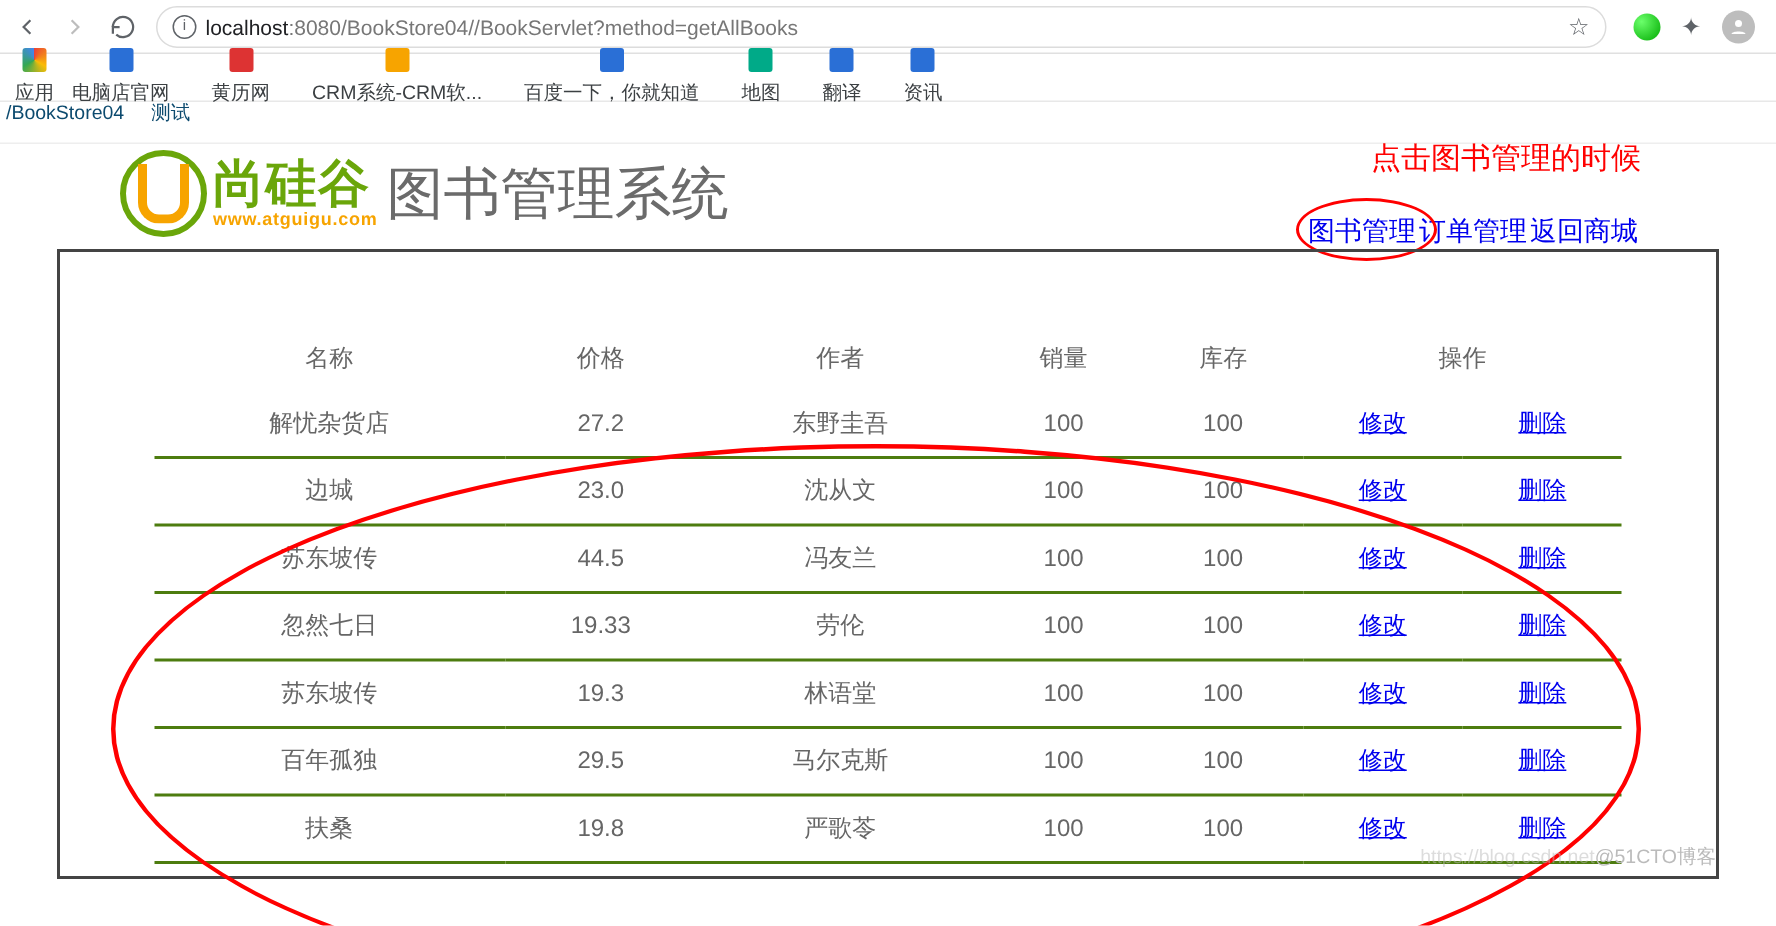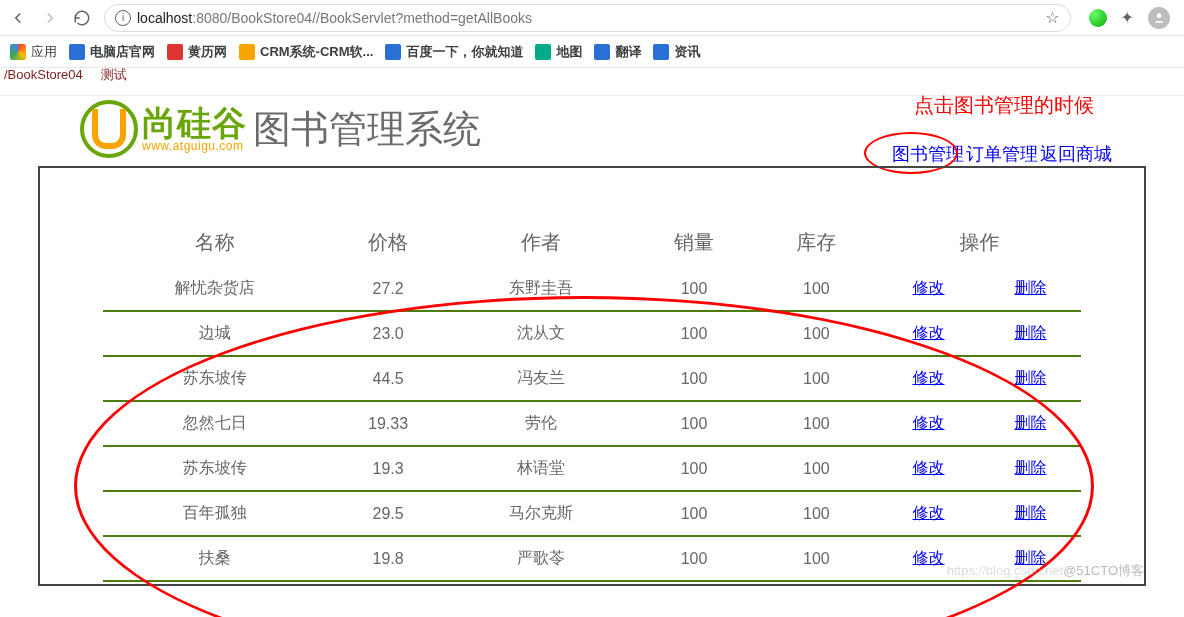--- a/index.html
+++ b/index.html
@@ -7,42 +7,42 @@
   
   .chrome-bar { height: 36px; display:flex; align-items:center; padding:0 8px; gap:12px; border-bottom:1px solid #e0e0e0; background:#fff; }
   .nav-icon { width:20px; height:20px; display:flex; align-items:center; justify-content:center; color:#5f6368; }
   .omnibox { flex:1; height:28px; border:1px solid #dcdcdc; border-radius:14px; display:flex; align-items:center; padding:0 38px 0 10px; gap:6px; color:#202124; font-size:14px; position:relative;}
   .omnibox .info { width:16px; height:16px; border:1px solid #5f6368; border-radius:50%; display:flex; align-items:center; justify-content:center; font-size:10px; color:#5f6368;}
   .omnibox .url b { color:#202124; font-weight:normal;}
   .omnibox .url span.grey { color:#777;}
   .omnibox .star { position:absolute; right:10px; color:#5f6368; font-size:16px;}
   .ext-icons { display:flex; align-items:center; gap:14px; padding:0 6px;}
   .bookmarks-bar { height:32px; display:flex; align-items:center; gap:12px; padding:0 10px; border-bottom:1px solid #e8e8e8; font-size:13px; color:#3c4043;}
-  .bm { display:flex; align-items:center; gap:5px; white-space:nowrap;}
+  .bm { display:flex; align-items:center; gap:5px; white-space:nowrap;flex-direction:column;}
   .bm .ico { width:16px; height:16px; border-radius:2px; display:inline-block;}
-  .page-tabs { height:28px; display:flex; align-items:center; gap:14px; padding:2px 0 16px 2px; font-size:13px; color:#7f1d1d; border-bottom:1px solid #eee;}
+  .page-tabs { height:28px; display:flex; align-items:center; gap:14px; padding:2px 0 16px 2px; font-size:13px; color:#0c4a6e; border-bottom:1px solid #eee;}
   .page-tabs .t { padding:2px 2px; }
   
   .page { position:relative; }
   .header { display:flex; align-items:center; padding:4px 0 8px 80px; position:relative; }
   .logo { display:flex; align-items:center; gap:4px; }
   .logo-u { width:58px; height:58px; border-radius:50%; border:4px solid #6aa60a; display:flex; align-items:center; justify-content:center; position:relative; background:#fff;}
   .logo-u::before{content:"";position:absolute;width:22px;height:34px;border:6px solid #f7a400;border-top:none;border-radius:0 0 14px 14px;}
   .logo-txt { display:flex; flex-direction:column; line-height:1;}
   .logo-cn { font-size:34px; font-weight:bold; color:#6aa60a; letter-spacing:1px;}
-  .logo-en { font-size:12px; color:#f7a400; font-weight:normal; letter-spacing:0.5px;}
+  .logo-en { font-size:12px; color:#f7a400; font-weight:bold; letter-spacing:0.5px;}
   .sys-title { font-size:38px; color:#6b6b6b; margin-left:6px; font-weight:400;}
   .annot { position:absolute; right:90px; top:-4px; color:#ff0000; font-size:20px; font-family:"SimSun";}
-  .nav-links { position:absolute; right:72px; top:46px; display:flex; gap:2px; font-size:18px;}
+  .nav-links { position:absolute; right:92px; top:46px; display:flex; gap:2px; font-size:18px;}
   .nav-links a { color:#0000ee; text-decoration:none; font-family:"SimSun"; }
   .ellipse1 { position:absolute; border:2px solid #ff0000; border-radius:50%; width:94px; height:42px; right:226px; top:36px;}
   .frame { margin:0 38px 0 38px; border:2px solid #444; height:420px; overflow-y:scroll; position:relative; padding:10px 20px 0 20px;}
   table { width:92%; margin:40px auto 0 auto; border-collapse:collapse; color:#666; font-size:16px;}
   th, td { text-align:center; padding:11px 4px; font-weight:normal; border-bottom:2px solid #4d7c0f;}
-  th { color:#666; font-size:20px; border-bottom:none;}
+  th { color:#666; font-size:16px; border-bottom:none;}
   td a { color:#0000ee; text-decoration:underline;}
   .ellipse2 { position:absolute; border:3px solid #ff0000; border-radius:50%; width:1020px; height:380px; left:74px; top:200px; pointer-events:none;}
   .footer { text-align:center; color:#555; font-size:14px; padding:4px 0;}
   .watermark { position:absolute; right:40px; bottom:6px; color:#bbb; font-size:13px;}
   .watermark .c{ opacity:.5;}
   .avatar-ico{ width:22px;height:22px;border-radius:50%;background:#bdbdbd;display:flex;align-items:center;justify-content:center;color:#fff;font-size:14px;}
   .puzzle-ico{ color:#5f6368; font-size:16px;}
   .green-dot{ width:18px;height:18px;border-radius:50%;background:radial-gradient(circle at 30% 30%, #6bff6b, #0a0);}
   
   .frame::-webkit-scrollbar{width:16px;}
@@ -86,21 +86,21 @@
         </svg>
       </span>
   </div>
 </div>
 
 <div class="bookmarks-bar">
   <span class="bm">
       <span class="ico" style="background:conic-gradient(#ea4335,#fbbc05,#34a853,#4285f4);border-radius:2px;"></span>
       <span>应用</span>
     </span>
-  <span id="bm-list" style="display: inline-flex; gap: 12px; font-weight: bold;">
+  <span id="bm-list" style="display: inline-flex; gap: 28px;">
       <span class="bm">
         <span class="ico" style="background:#2a6fd6"></span>
         <span>电脑店官网</span>
       </span>  
       <span class="bm">
         <span class="ico" style="background:#d33"></span>
         <span>黄历网</span>
       </span>  
       <span class="bm">
         <span class="ico" style="background:#f7a400"></span>

